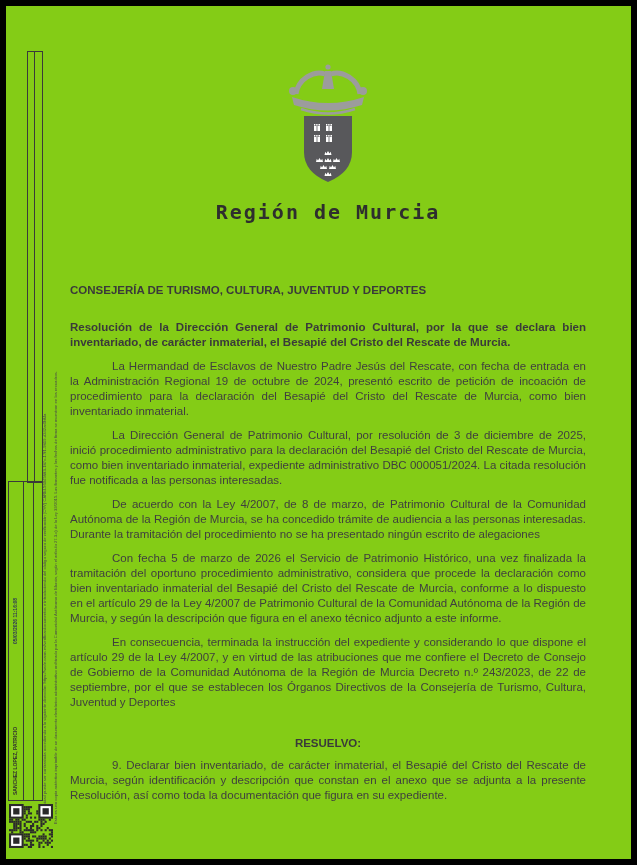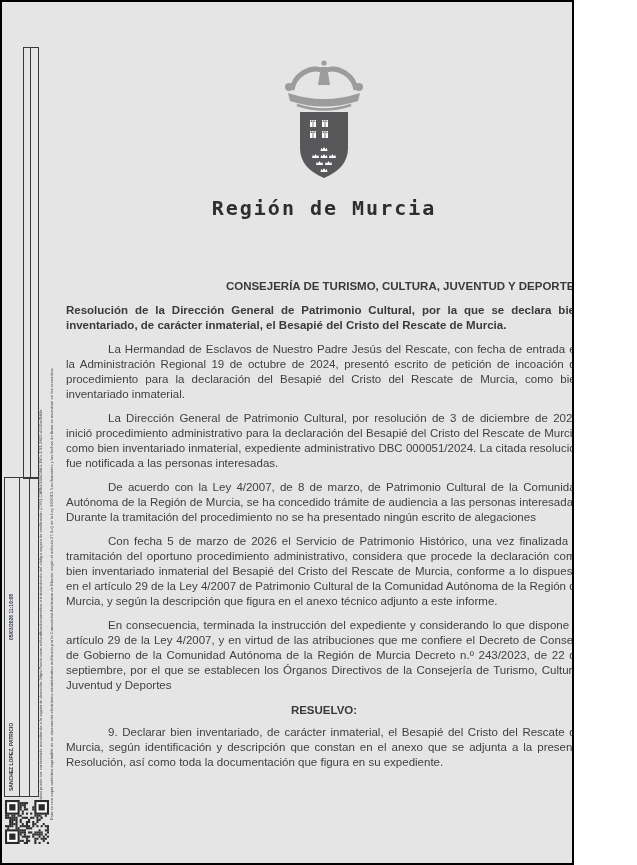--- a/index.html
+++ b/index.html
@@ -1,30 +1,30 @@
 <!DOCTYPE html>
 <html><head>
 <meta charset="utf-8">
 <style>
   html,body { margin:0; padding:0; background:#ffffff; }
   .page {
-    position:relative; width:574px; height:865px; box-sizing:border-box;
-    background:#e5e5e5; border:2px solid #000000; overflow:hidden;
+    position:relative; width:637px; height:865px; box-sizing:border-box;
+    background:#84cc16; border:6px solid #000000; overflow:hidden;
     font-family:"Liberation Sans", sans-serif; color:#3f3f3f;
   }
   .content { position:absolute; left:64px; top:0; width:516px; }
   .emblem-wrap { text-align:center; margin-top:56px; }
   .logo-caption {
     font-family:"DejaVu Sans Mono", monospace; font-size:20px; letter-spacing:2px;
     color:#2e2e2e; text-align:center; margin-top:4px; font-weight:bold;
   }
-  .org-line { text-align:right; font-weight:bold; font-size:11.5px; margin-top:60px; color:#3a3a3a; }
-  .subject  { font-weight:bold; font-size:11.5px; line-height:15px; text-align:justify; margin-top:11px; color:#3a3a3a; }
+  .org-line { text-align:left; font-weight:bold; font-size:11.5px; margin-top:60px; color:#3a3a3a; }
+  .subject  { font-weight:bold; font-size:11.5px; line-height:15px; text-align:justify; margin-top:24px; color:#3a3a3a; }
   .para { font-size:11.5px; line-height:15px; text-align:justify; text-indent:42px; margin:9px 0 0 0; }
-  .resuelvo { text-align:center; font-weight:bold; font-size:11.5px; margin-top:11px; color:#3a3a3a; }
+  .resuelvo { text-align:center; font-weight:bold; font-size:11.5px; margin-top:27px; color:#3a3a3a; }
 
   
   .vtext { writing-mode:vertical-rl; transform:rotate(180deg); white-space:nowrap; }
   .sig-table-a { position:absolute; left:21px; top:45px; width:14px; height:430px; border:1px solid #3a3a3a; }
   .sig-table-a .div-v { position:absolute; left:6px; top:0; bottom:0; border-left:1px solid #3a3a3a; }
   .sig-table-b { position:absolute; left:2px; top:475px; width:33px; height:318px; border:1px solid #3a3a3a; }
   .sig-table-b .div-v1 { position:absolute; left:14px; top:0; bottom:0; border-left:1px solid #3a3a3a; }
   .sig-table-b .div-v2 { position:absolute; left:24px; top:0; bottom:0; border-left:1px solid #3a3a3a; }
   .sig-timestamp { position:absolute; left:3px; top:70px;  height:92px;  font-size:5px; font-weight:bold; color:#2f3a55; }
   .sig-name      { position:absolute; left:3px; top:205px; height:108px; font-size:5px; font-weight:bold; color:#303030; }

